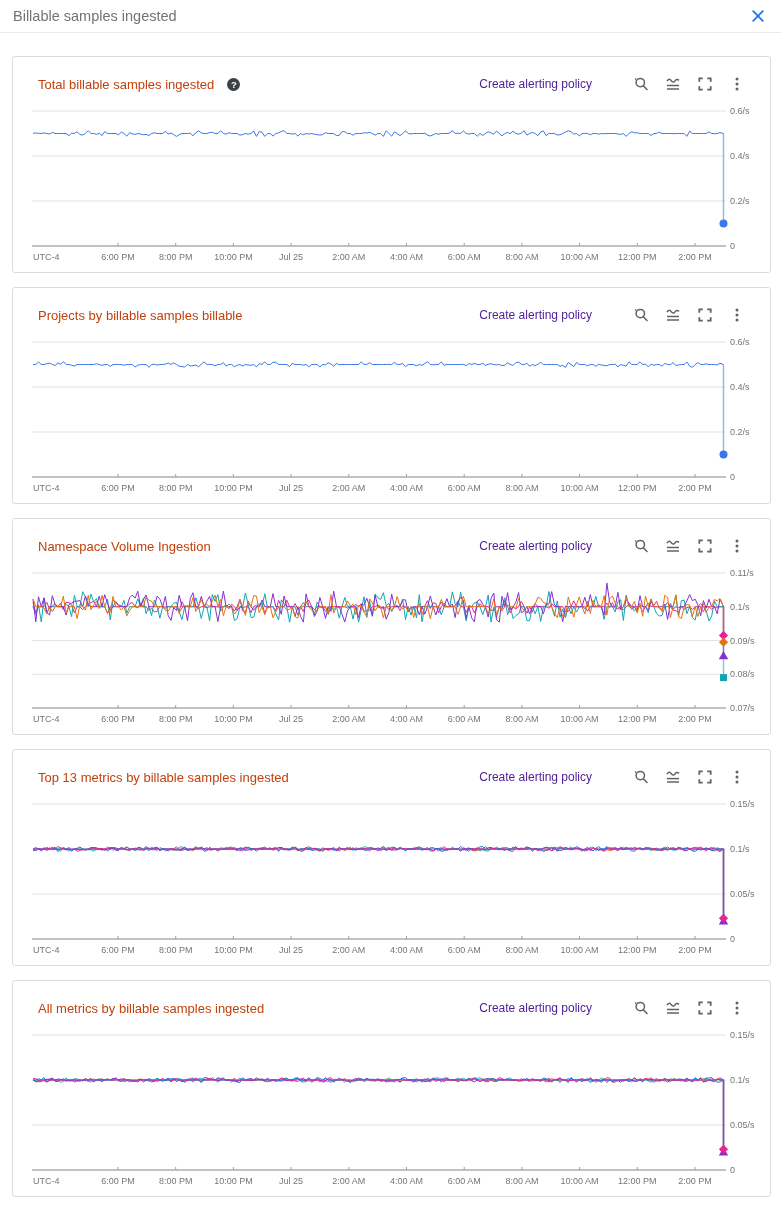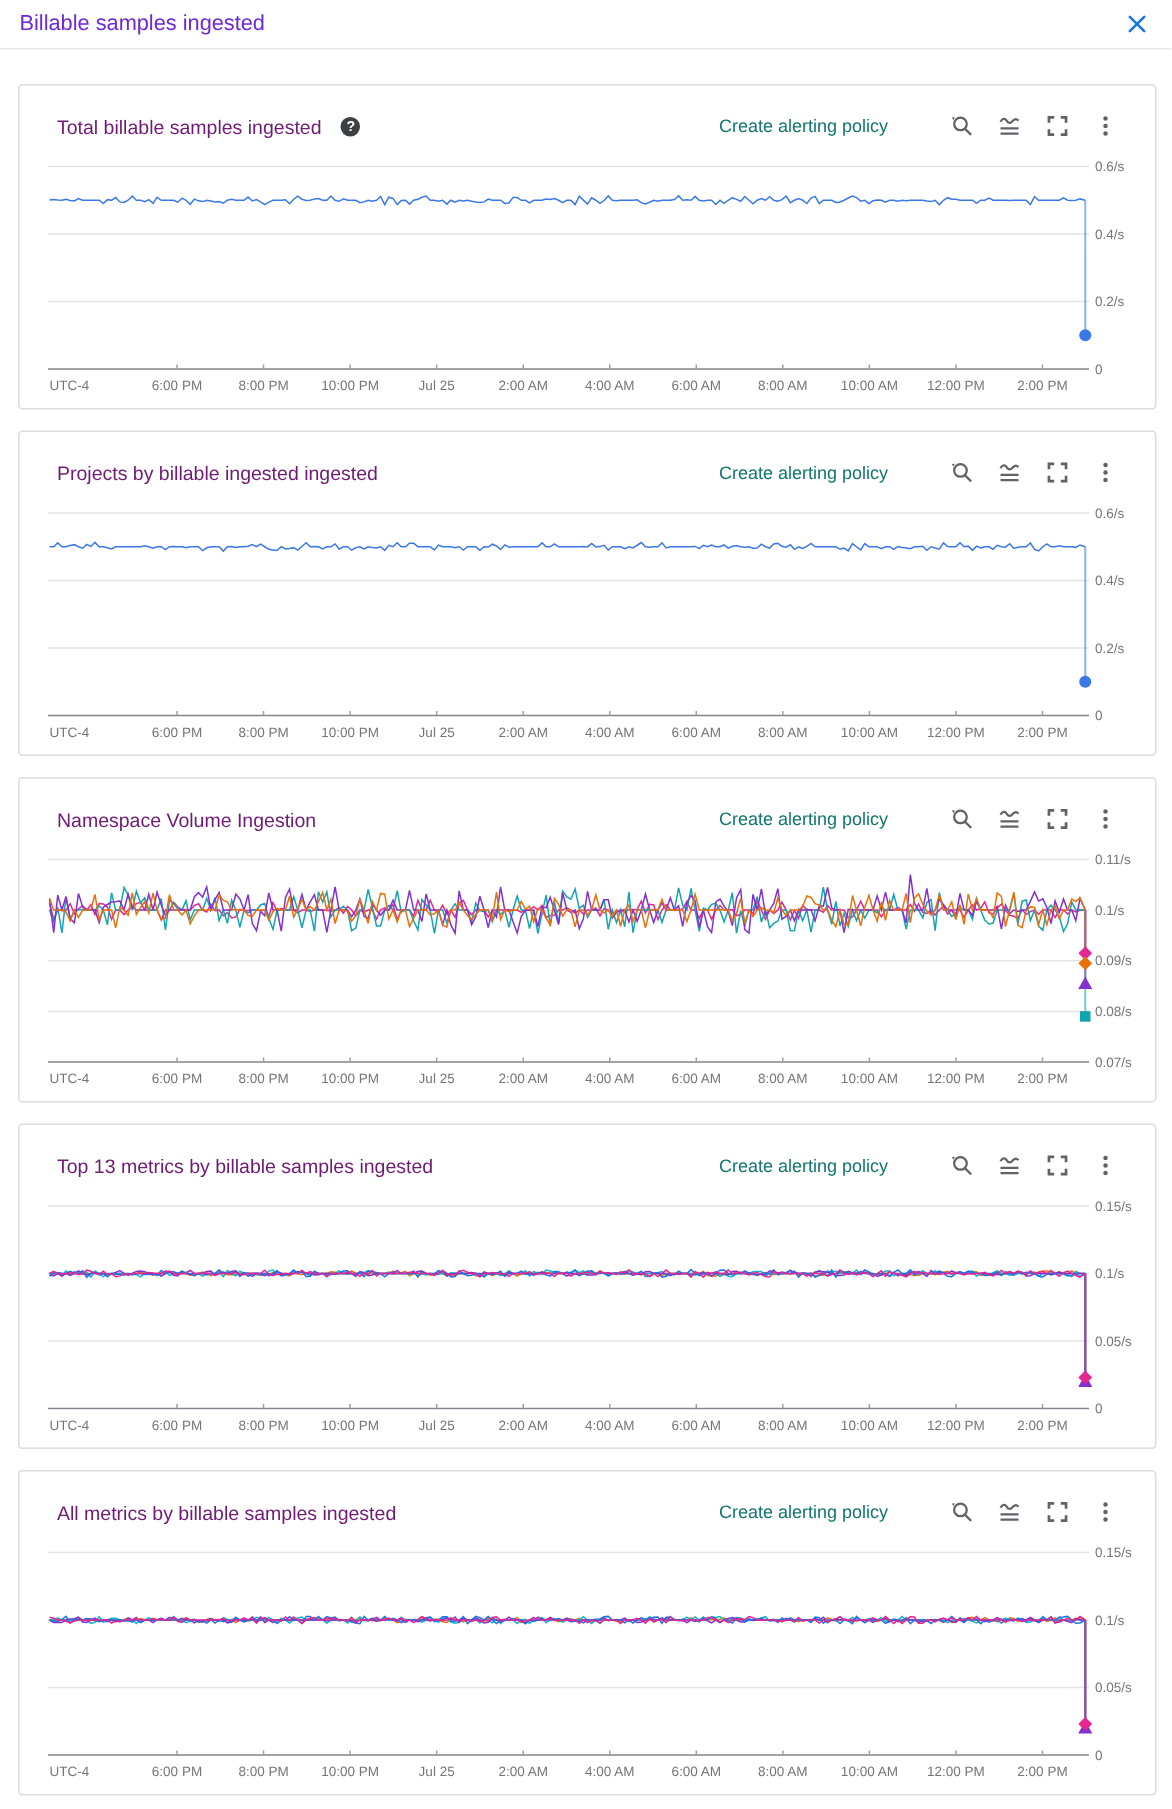--- a/index.html
+++ b/index.html
@@ -1,27 +1,27 @@
 <!DOCTYPE html>
 <html><head>
 <meta charset="utf-8">
 <style>
   html,body{margin:0;padding:0;background:#fff;}
   body{width:781px;font-family:"Liberation Sans",sans-serif;-webkit-font-smoothing:antialiased;}
   .dialog-header{display:flex;align-items:center;justify-content:space-between;height:33px;padding:0 13px;border-bottom:1px solid #e8eaed;box-sizing:border-box;}
-  .dialog-title{font-size:14.5px;color:#6d28d9;}
+  .dialog-title{font-size:14.5px;color:#737373;}
   .close-btn{display:inline-flex;cursor:pointer;padding:2px;}
   .cards{padding:23px 10px 10px 12px;}
   .card{border:1px solid #dadce0;border-radius:3px;height:217px;box-sizing:border-box;margin-bottom:14px;background:#fff;overflow:hidden;}
   .card-header{display:flex;justify-content:space-between;align-items:center;padding:16px 24px 0 25px;height:22px;}
   .card-title-wrap{display:flex;align-items:center;}
-  .card-title{font-size:13px;color:#701a75;}
+  .card-title{font-size:13px;color:#c2410c;}
   .help-badge{width:13px;height:13px;background:#3c4043;color:#fff;border-radius:50%;font-size:9.5px;font-weight:bold;display:inline-flex;align-items:center;justify-content:center;margin-left:13px;cursor:pointer;}
   .card-actions{display:flex;align-items:center;}
-  .alert-link{color:#0f766e;font-size:12px;text-decoration:none;margin-right:26px;cursor:pointer;white-space:nowrap;}
+  .alert-link{color:#4c1d95;font-size:12px;text-decoration:none;margin-right:26px;cursor:pointer;white-space:nowrap;}
   .icon-btn{width:18px;height:18px;display:inline-flex;align-items:center;justify-content:center;cursor:pointer;color:#5f6368;margin-left:14px;}
   .icon-btn svg{display:block;}
   svg.chart{display:block;margin-top:2px;}
 </style>
 </head>
 <body>
 
 <div class="dialog-header">
   <span class="dialog-title">Billable samples ingested</span>
   <span class="close-btn">
@@ -104,21 +104,21 @@
         <text x="682" y="163" font-size="9" fill="#757575" text-anchor="middle" font-family="Liberation Sans, sans-serif">2:00 PM</text>
         <path d="M20.0,36.3L22.8,36.0L25.5,36.3L28.3,36.5L31.0,35.9L33.8,36.6L36.6,37.0L39.3,35.4L42.1,36.5L44.8,36.5L47.6,36.5L50.3,36.5L53.1,36.5L55.9,38.7L58.6,36.1L61.4,36.5L64.1,34.7L66.9,37.6L69.7,38.0L72.4,36.5L75.2,33.7L77.9,36.5L80.7,36.5L83.5,37.4L86.2,36.1L89.0,38.6L91.7,34.6L94.5,36.5L97.3,36.5L100.0,36.5L102.8,36.5L105.5,37.8L108.3,35.1L111.0,36.5L113.8,39.2L116.6,35.7L119.3,36.9L122.1,37.4L124.8,36.5L127.6,37.0L130.4,37.7L133.1,37.4L135.9,38.5L138.6,36.5L141.4,35.8L144.2,36.5L146.9,36.5L149.7,36.5L152.4,34.4L155.2,37.0L158.0,36.0L160.7,37.6L163.5,39.4L166.2,37.7L169.0,36.5L171.7,36.5L174.5,36.5L177.3,36.2L180.0,38.8L182.8,35.8L185.5,33.8L188.3,35.9L191.1,36.6L193.8,36.5L196.6,35.6L199.3,35.3L202.1,36.5L204.9,36.5L207.6,33.7L210.4,36.5L213.1,37.2L215.9,35.6L218.7,36.5L221.4,36.5L224.2,36.5L226.9,38.1L229.7,37.6L232.4,36.5L235.2,37.2L238.0,36.5L240.7,34.0L243.5,39.4L246.2,34.5L249.0,35.3L251.8,39.4L254.5,36.6L257.3,36.5L260.0,39.1L262.8,36.5L265.6,35.8L268.3,34.5L271.1,33.7L273.8,36.5L276.6,36.5L279.3,37.1L282.1,36.5L284.9,39.1L287.6,36.5L290.4,37.8L293.1,36.5L295.9,37.0L298.7,36.5L301.4,37.2L304.2,37.7L306.9,38.0L309.7,37.6L312.5,35.7L315.2,36.5L318.0,36.5L320.7,36.5L323.5,38.6L326.3,38.3L329.0,34.6L331.8,34.7L334.5,36.5L337.3,36.5L340.0,38.2L342.8,36.5L345.6,36.5L348.3,36.5L351.1,35.7L353.8,36.0L356.6,35.3L359.4,36.5L362.1,38.1L364.9,36.5L367.6,36.5L370.4,39.4L373.2,33.8L375.9,36.4L378.7,39.1L381.4,34.9L384.2,36.5L387.0,38.6L389.7,36.7L392.5,33.6L395.2,36.5L398.0,36.9L400.7,36.5L403.5,36.5L406.3,36.5L409.0,36.5L411.8,36.2L414.5,38.1L417.3,39.0L420.1,37.8L422.8,36.5L425.6,37.2L428.3,36.5L431.1,36.5L433.9,36.5L436.6,36.0L439.4,33.6L442.1,36.5L444.9,36.2L447.7,36.5L450.4,33.9L453.2,36.5L455.9,37.0L458.7,36.5L461.4,36.5L464.2,39.3L467.0,36.5L469.7,38.5L472.5,36.5L475.2,34.8L478.0,35.9L480.8,37.2L483.5,34.0L486.3,36.5L489.0,38.9L491.8,36.5L494.6,35.4L497.3,36.5L500.1,34.1L502.8,36.5L505.6,37.2L508.3,36.1L511.1,33.8L513.9,38.1L516.6,36.5L519.4,35.3L522.1,36.5L524.9,38.7L527.7,35.0L530.4,33.9L533.2,38.7L535.9,36.5L538.7,36.5L541.5,36.5L544.2,38.0L547.0,37.7L549.7,36.5L552.5,35.0L555.3,33.7L558.0,34.7L560.8,37.1L563.5,36.5L566.3,38.8L569.0,36.8L571.8,36.3L574.6,36.5L577.3,37.8L580.1,36.5L582.8,36.5L585.6,37.1L588.4,36.5L591.1,36.8L593.9,36.5L596.6,36.5L599.4,36.5L602.2,36.5L604.9,37.0L607.7,37.4L610.4,36.5L613.2,39.4L616.0,36.5L618.7,34.8L621.5,35.8L624.2,35.8L627.0,36.5L629.7,36.5L632.5,36.5L635.3,36.5L638.0,38.5L640.8,36.5L643.5,36.5L646.3,35.1L649.1,36.5L651.8,36.5L654.6,36.5L657.3,36.5L660.1,36.7L662.9,36.5L665.6,36.5L668.4,36.5L671.1,36.5L673.9,39.3L676.7,34.1L679.4,36.5L682.2,36.5L684.9,36.5L687.7,36.5L690.4,36.5L693.2,36.5L696.0,34.9L698.7,36.5L701.5,36.7L704.2,36.5L707.0,35.6L710.5,36.5" fill="none" stroke="#3b78e7" stroke-width="1"></path>
         <line x1="710.5" y1="36.5" x2="710.5" y2="126.5" stroke="#3b78e7" stroke-width="1.4" opacity="0.55"></line>
         <circle cx="710.5" cy="126.5" r="4" fill="#3b78e7"></circle>
       </svg>
   </div>
 
   <div class="card">
     <div class="card-header">
       <div class="card-title-wrap">
-        <span class="card-title">Projects by billable ingested ingested</span>
+        <span class="card-title">Projects by billable samples billable</span>
       </div>
       <div class="card-actions">
         <a class="alert-link">Create alerting policy</a>
         <span class="icon-btn">
             <svg width="18" height="18" viewBox="0 0 18 18" aria-hidden="true">
               <circle cx="8.3" cy="7.6" r="4.2" fill="none" stroke="currentColor" stroke-width="1.5"></circle>
               <line x1="11.5" y1="11" x2="15" y2="14.5" stroke="currentColor" stroke-width="1.6" stroke-linecap="round"></line>
               <path d="M4.6,3.2 L2.6,3.4 L3.6,5.2 Z" fill="currentColor"></path>
             </svg>
           </span>

